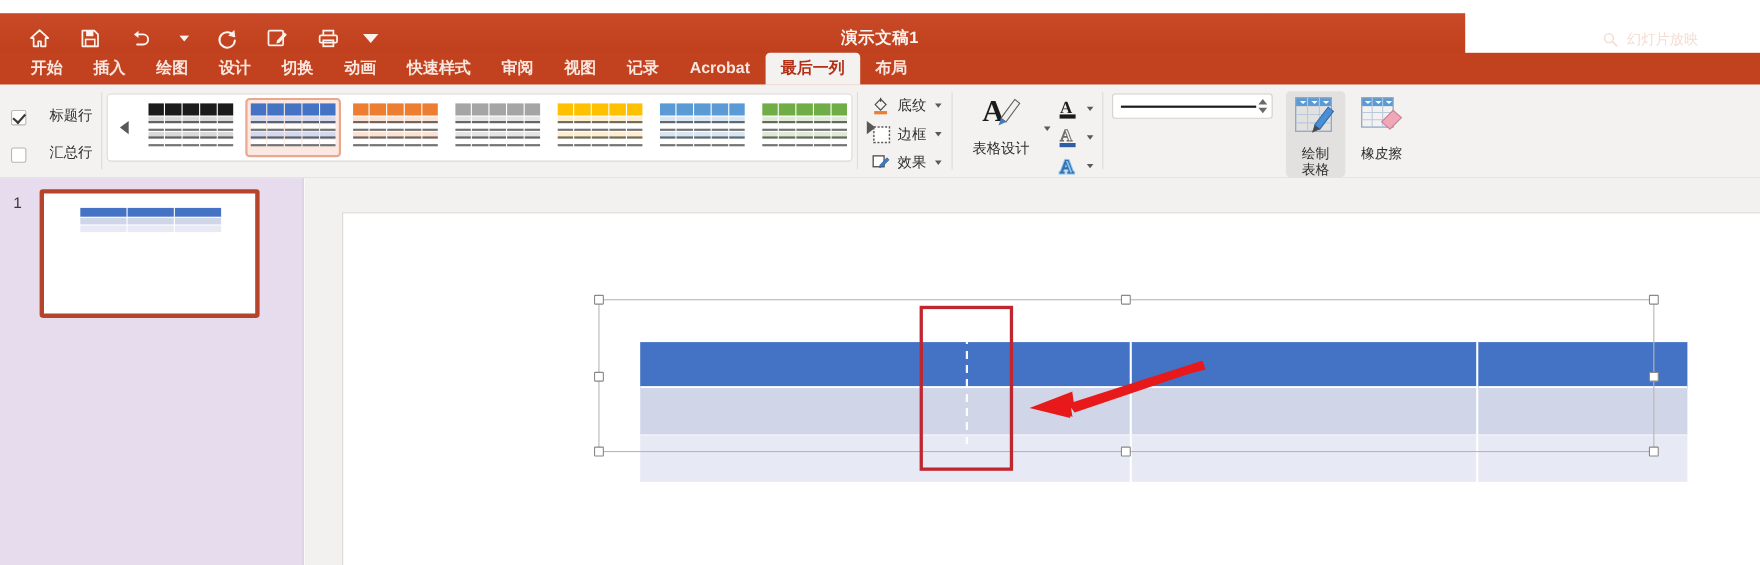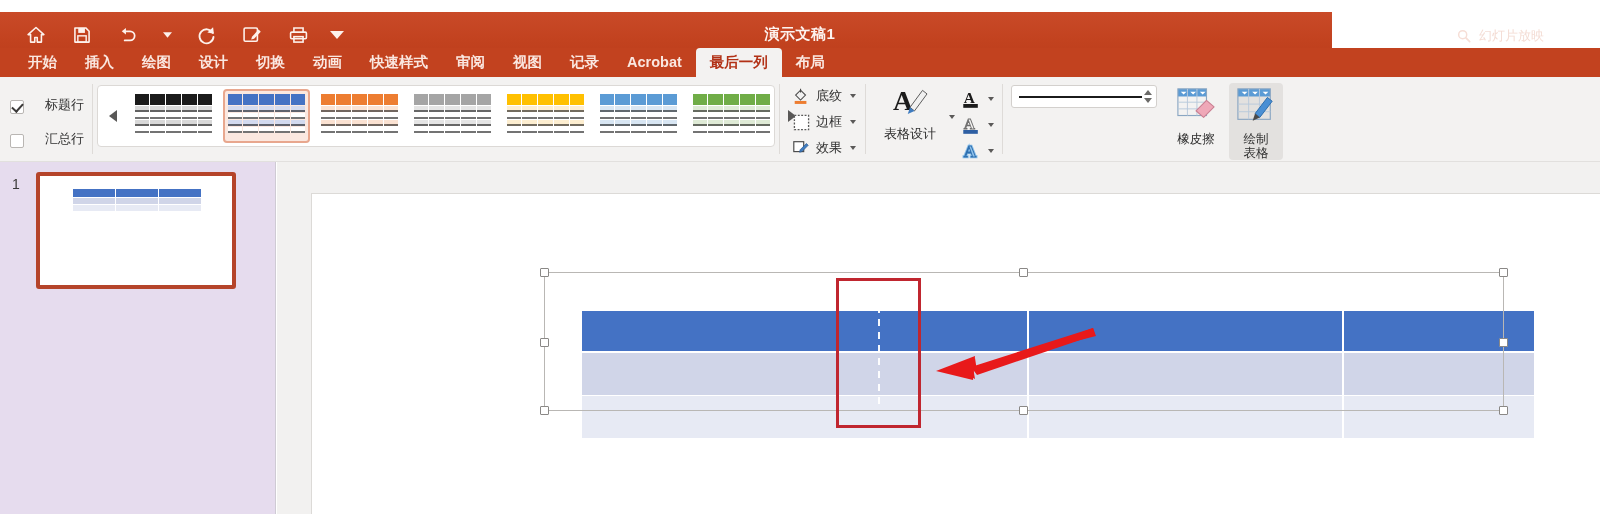--- a/index.html
+++ b/index.html
@@ -680,44 +680,44 @@
       <div class="combo">
         <span class="line-sample" style="background:#1b1b1b;height:2px;"></span>
         <span class="spin">
             <i class="up"></i>
             <i class="dn"></i>
           </span>
       </div>
     </div>
 
     <div class="draw-group">
-      <div class="big-btn">
-        <span>
-          <svg width="42" height="40" viewBox="0 0 44 42">
-            <rect x="3" y="3" width="30" height="8" fill="#5b9bd5"></rect>
-            <rect x="3" y="3" width="30" height="28" fill="none" stroke="#8aa6c2" stroke-width="1.2"></rect>
-            <path d="M3 17 h30 M3 24 h30 M13 3 v28 M23 3 v28" stroke="#b8c9db" stroke-width="1"></path>
-            <path d="M6 6 l3 3 l3-3z M16 6 l3 3 l3-3z M26 6 l3 3 l3-3z" fill="#fff"></path>
-            <path d="M22 26 L33 15 L41 22 L30 33 Z" fill="#efa8b8" stroke="#c97f92" stroke-width="1.1" stroke-linejoin="round"></path>
-          </svg>
-        </span>
-        <span class="cap2">橡皮擦</span>
-      </div>
       <div class="big-btn active">
         <span>
           <svg width="42" height="40" viewBox="0 0 44 42">
             <rect x="3" y="3" width="34" height="8" fill="#5b9bd5"></rect>
             <rect x="3" y="3" width="34" height="32" fill="none" stroke="#8aa6c2" stroke-width="1.2"></rect>
             <path d="M3 19 h34 M3 27 h34 M14.3 3 v32 M25.6 3 v32" stroke="#b8c9db" stroke-width="1"></path>
             <path d="M7 6 l3 3 l3-3z M18 6 l3 3 l3-3z M29 6 l3 3 l3-3z" fill="#fff"></path>
             <path d="M21 29 L34 12 L39 16 L26 33 Z" fill="#4a8fd4" stroke="#2b6cab" stroke-width="1"></path>
             <path d="M21 29 L26 33 L18.5 36.5 Z" fill="#4a4a4a"></path>
           </svg>
         </span>
         <span class="cap2"><span>绘制</span><br><span>表格</span></span>
+      </div>
+      <div class="big-btn">
+        <span>
+          <svg width="42" height="40" viewBox="0 0 44 42">
+            <rect x="3" y="3" width="30" height="8" fill="#5b9bd5"></rect>
+            <rect x="3" y="3" width="30" height="28" fill="none" stroke="#8aa6c2" stroke-width="1.2"></rect>
+            <path d="M3 17 h30 M3 24 h30 M13 3 v28 M23 3 v28" stroke="#b8c9db" stroke-width="1"></path>
+            <path d="M6 6 l3 3 l3-3z M16 6 l3 3 l3-3z M26 6 l3 3 l3-3z" fill="#fff"></path>
+            <path d="M22 26 L33 15 L41 22 L30 33 Z" fill="#efa8b8" stroke="#c97f92" stroke-width="1.1" stroke-linejoin="round"></path>
+          </svg>
+        </span>
+        <span class="cap2">橡皮擦</span>
       </div>
     </div>
 
   </div>
 
   <div class="slidepane">
     <div class="thumb-num">1</div>
   </div>
   <div class="thumb">
     <div class="thumb-inner">

